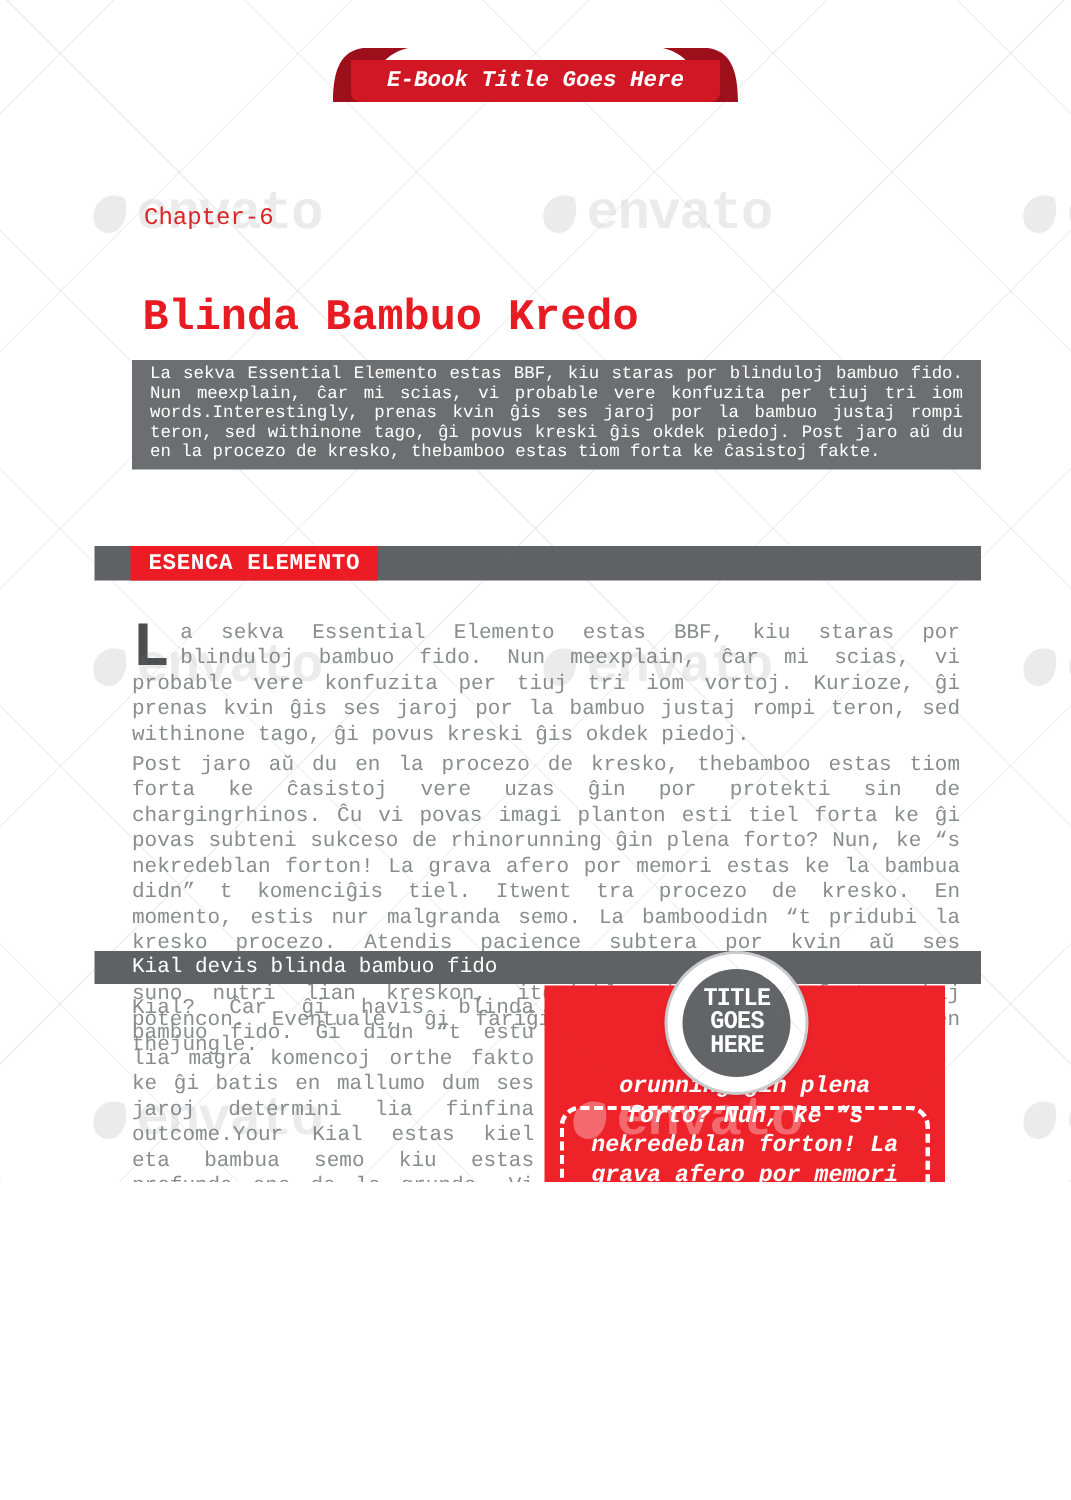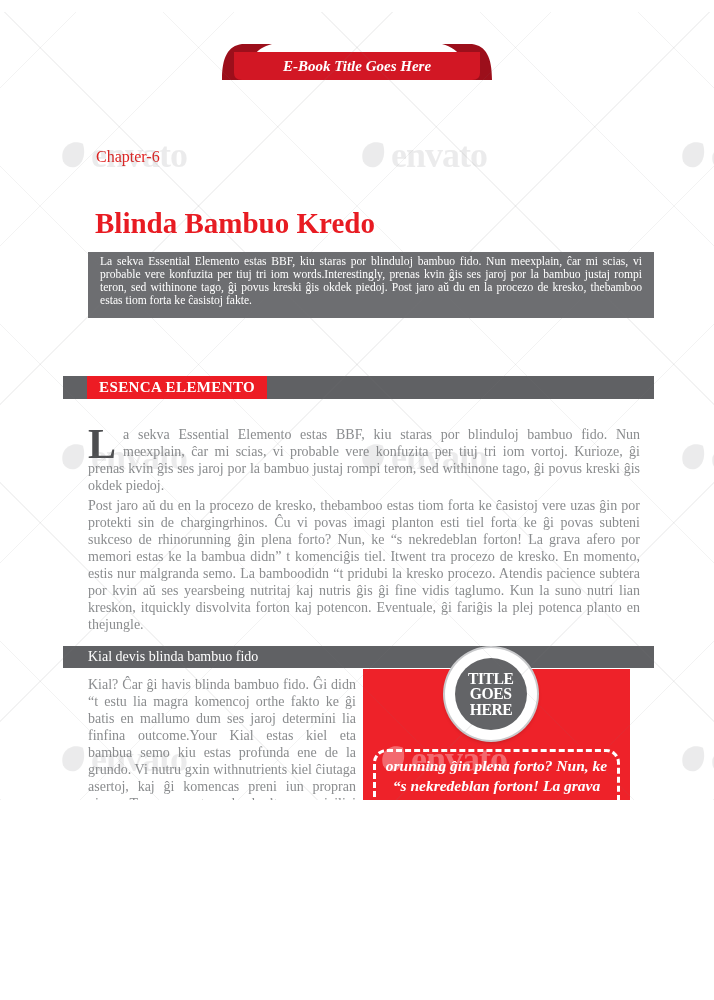--- a/index.html
+++ b/index.html
@@ -1,19 +1,19 @@
 <!DOCTYPE html>
 <html><head>
 <meta charset="utf-8">
 <style>
   html,body { margin:0; padding:0; background:#ffffff; }
   .page {
-    position:relative; width:714px; height:788px; margin:12px auto;
+    position:relative; width:714px; height:788px; margin:0 auto;
     background:#ffffff; overflow:hidden;
-    font-family:Liberation Serif, serif;
+    font-family:Liberation Mono, monospace;
   }
   
   .page::after {
     content:""; position:absolute; inset:0; z-index:30; pointer-events:none;
     background:
       repeating-linear-gradient(45deg, rgba(120,120,122,0.09) 0 1px, transparent 1px 112px),
       repeating-linear-gradient(-45deg, rgba(120,120,122,0.09) 0 1px, transparent 1px 112px);
   }
 
   

